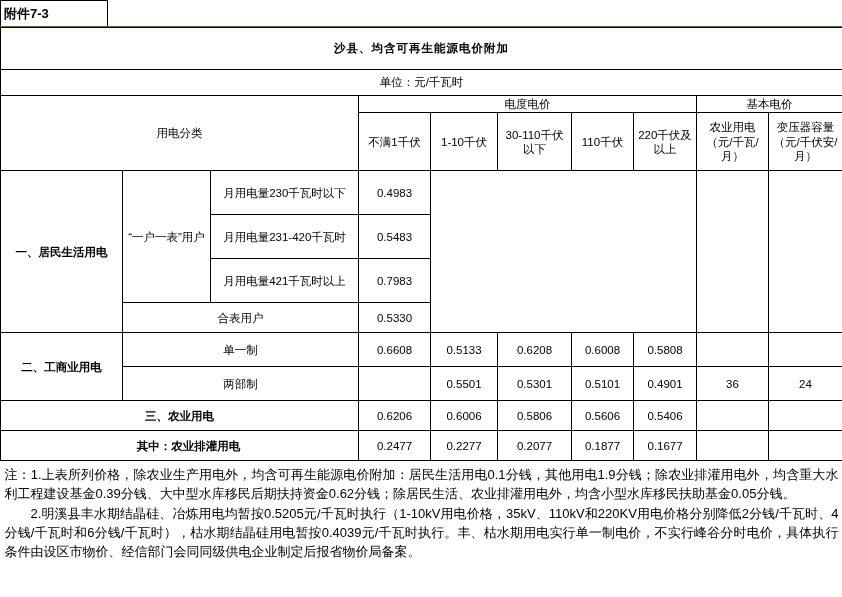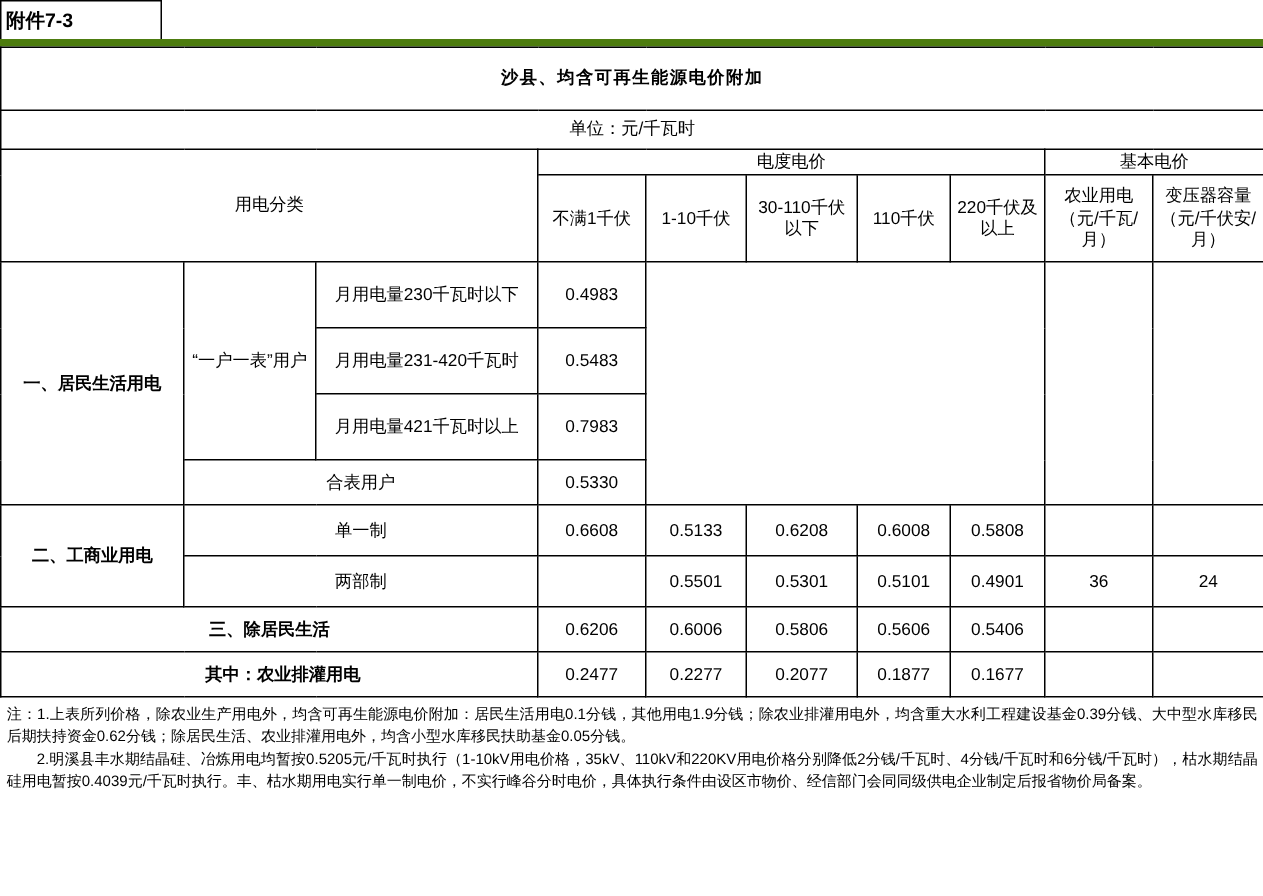--- a/index.html
+++ b/index.html
@@ -16,21 +16,21 @@
   }
   .page {
     position: relative;
     width: 842px;
     height: 597px;
     box-sizing: border-box;
   }
   .attach-row {
     display: flex;
     height: 26px;
-    border-bottom: 5px solid #4d7c0f;
+    border-bottom: 1px solid #4d7c0f;
   }
   .attach-cell {
     width: 108px;
     border-right: 1px solid #000;
     border-top: 1px solid #000;
     border-left: 1px solid #000;
     box-sizing: border-box;
     font-size: 13px;
     font-weight: bold;
     display: flex;
@@ -78,21 +78,21 @@
   }
   .left-pad {
     text-align: left;
     padding-left: 6px;
   }
   .catcell {
     font-size: 12px;
     font-weight: bold;
   }
   .notes {
-    font-size: 10px;
+    font-size: 13px;
     line-height: 1.45;
     padding: 5px 4px 0 4px;
     text-align: justify;
   }
   .notes p {
     margin: 0 0 1px 0;
   }
   .notes .indent {
     text-indent: 2em;
   }
@@ -184,21 +184,21 @@
       <td></td>
       <td>0.5501</td>
       <td>0.5301</td>
       <td>0.5101</td>
       <td>0.4901</td>
       <td>36</td>
       <td>24</td>
     </tr>
 
     <tr style="height:30px">
-      <td class="catcell left-pad" colspan="3">三、除居民生活</td>
+      <td class="catcell left-pad" colspan="3">三、农业用电</td>
       <td>0.6206</td>
       <td>0.6006</td>
       <td>0.5806</td>
       <td>0.5606</td>
       <td>0.5406</td>
       <td></td>
       <td></td>
     </tr>
     <tr style="height:30px">
       <td class="catcell left-pad" colspan="3" style="padding-left:20px">其中：农业排灌用电</td>

